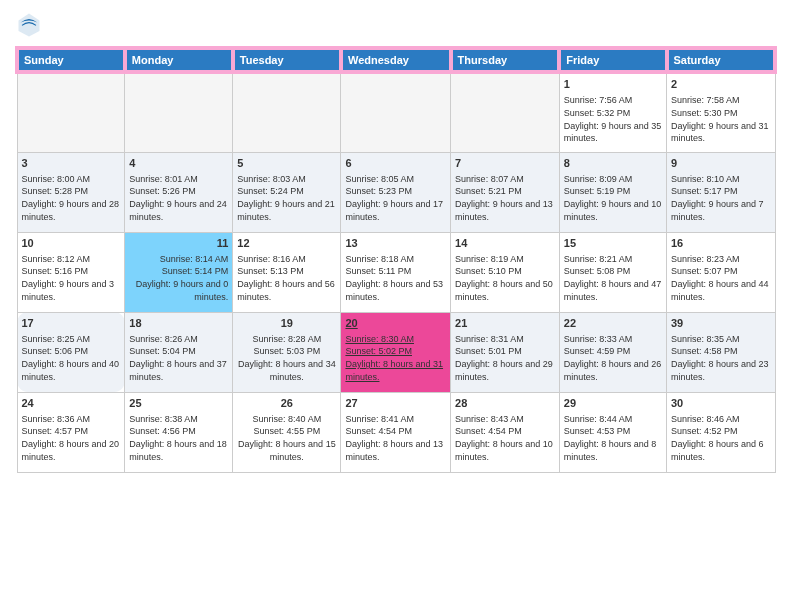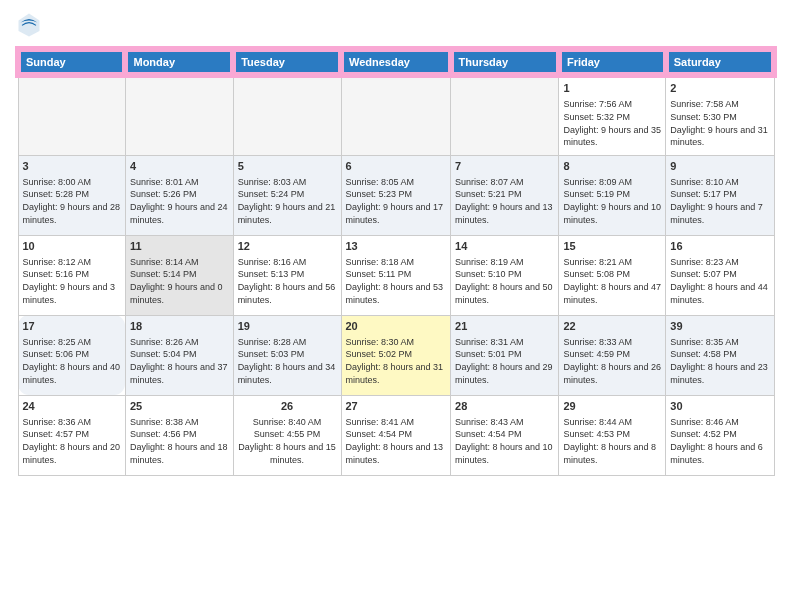--- a/index.html
+++ b/index.html
@@ -55,21 +55,21 @@
       border-collapse: collapse;
       font-size: 9.5px;
     }
     .calendar th {
       background: #2b7bc2;
       color: white;
       padding: 4px 5px;
       text-align: left;
       font-size: 11px;
       font-weight: bold;
-      border: 6px solid #f9a8d4;
+      border: 4px solid #f9a8d4;
     }
     .calendar td {
       vertical-align: top;
       padding: 3px 4px;
       border: 1px solid #ccc;
       width: 113px;
       height: 80px;
       background: #fff;
       font-size: 9px;
       color: #333;
@@ -189,21 +189,21 @@
             <div>Daylight: 9 hours and 7 minutes.</div>
           </td>
         </tr>
         <tr>
           <td style="background: rgb(255, 255, 255);">
             <span class="day-number">10</span>
             <div>Sunrise: 8:12 AM</div>
             <div>Sunset: 5:16 PM</div>
             <div>Daylight: 9 hours and 3 minutes.</div>
           </td>
-          <td style="background: #e5e5e5;">
+          <td style="background: #7dd3fc; text-align: right;">
             <span class="day-number">11</span>
             <div>Sunrise: 8:14 AM</div>
             <div>Sunset: 5:14 PM</div>
             <div>Daylight: 9 hours and 0 minutes.</div>
           </td>
           <td style="background: rgb(255, 255, 255);">
             <span class="day-number">12</span>
             <div>Sunrise: 8:16 AM</div>
             <div>Sunset: 5:13 PM</div>
             <div>Daylight: 8 hours and 56 minutes.</div>
@@ -239,27 +239,27 @@
             <div>Sunrise: 8:25 AM</div>
             <div>Sunset: 5:06 PM</div>
             <div>Daylight: 8 hours and 40 minutes.</div>
           </td>
           <td style="background: rgb(238, 242, 247);">
             <span class="day-number">18</span>
             <div>Sunrise: 8:26 AM</div>
             <div>Sunset: 5:04 PM</div>
             <div>Daylight: 8 hours and 37 minutes.</div>
           </td>
-          <td style="background: rgb(238, 242, 247);">
+          <td style="background: rgb(238, 242, 247); text-align: center;">
             <span class="day-number">19</span>
             <div>Sunrise: 8:28 AM</div>
             <div>Sunset: 5:03 PM</div>
             <div>Daylight: 8 hours and 34 minutes.</div>
           </td>
-          <td style="background: #fef9c3;">
+          <td style="background: #ec4899; text-decoration: underline;">
             <span class="day-number">20</span>
             <div>Sunrise: 8:30 AM</div>
             <div>Sunset: 5:02 PM</div>
             <div>Daylight: 8 hours and 31 minutes.</div>
           </td>
           <td style="background: rgb(238, 242, 247);">
             <span class="day-number">21</span>
             <div>Sunrise: 8:31 AM</div>
             <div>Sunset: 5:01 PM</div>
             <div>Daylight: 8 hours and 29 minutes.</div>

